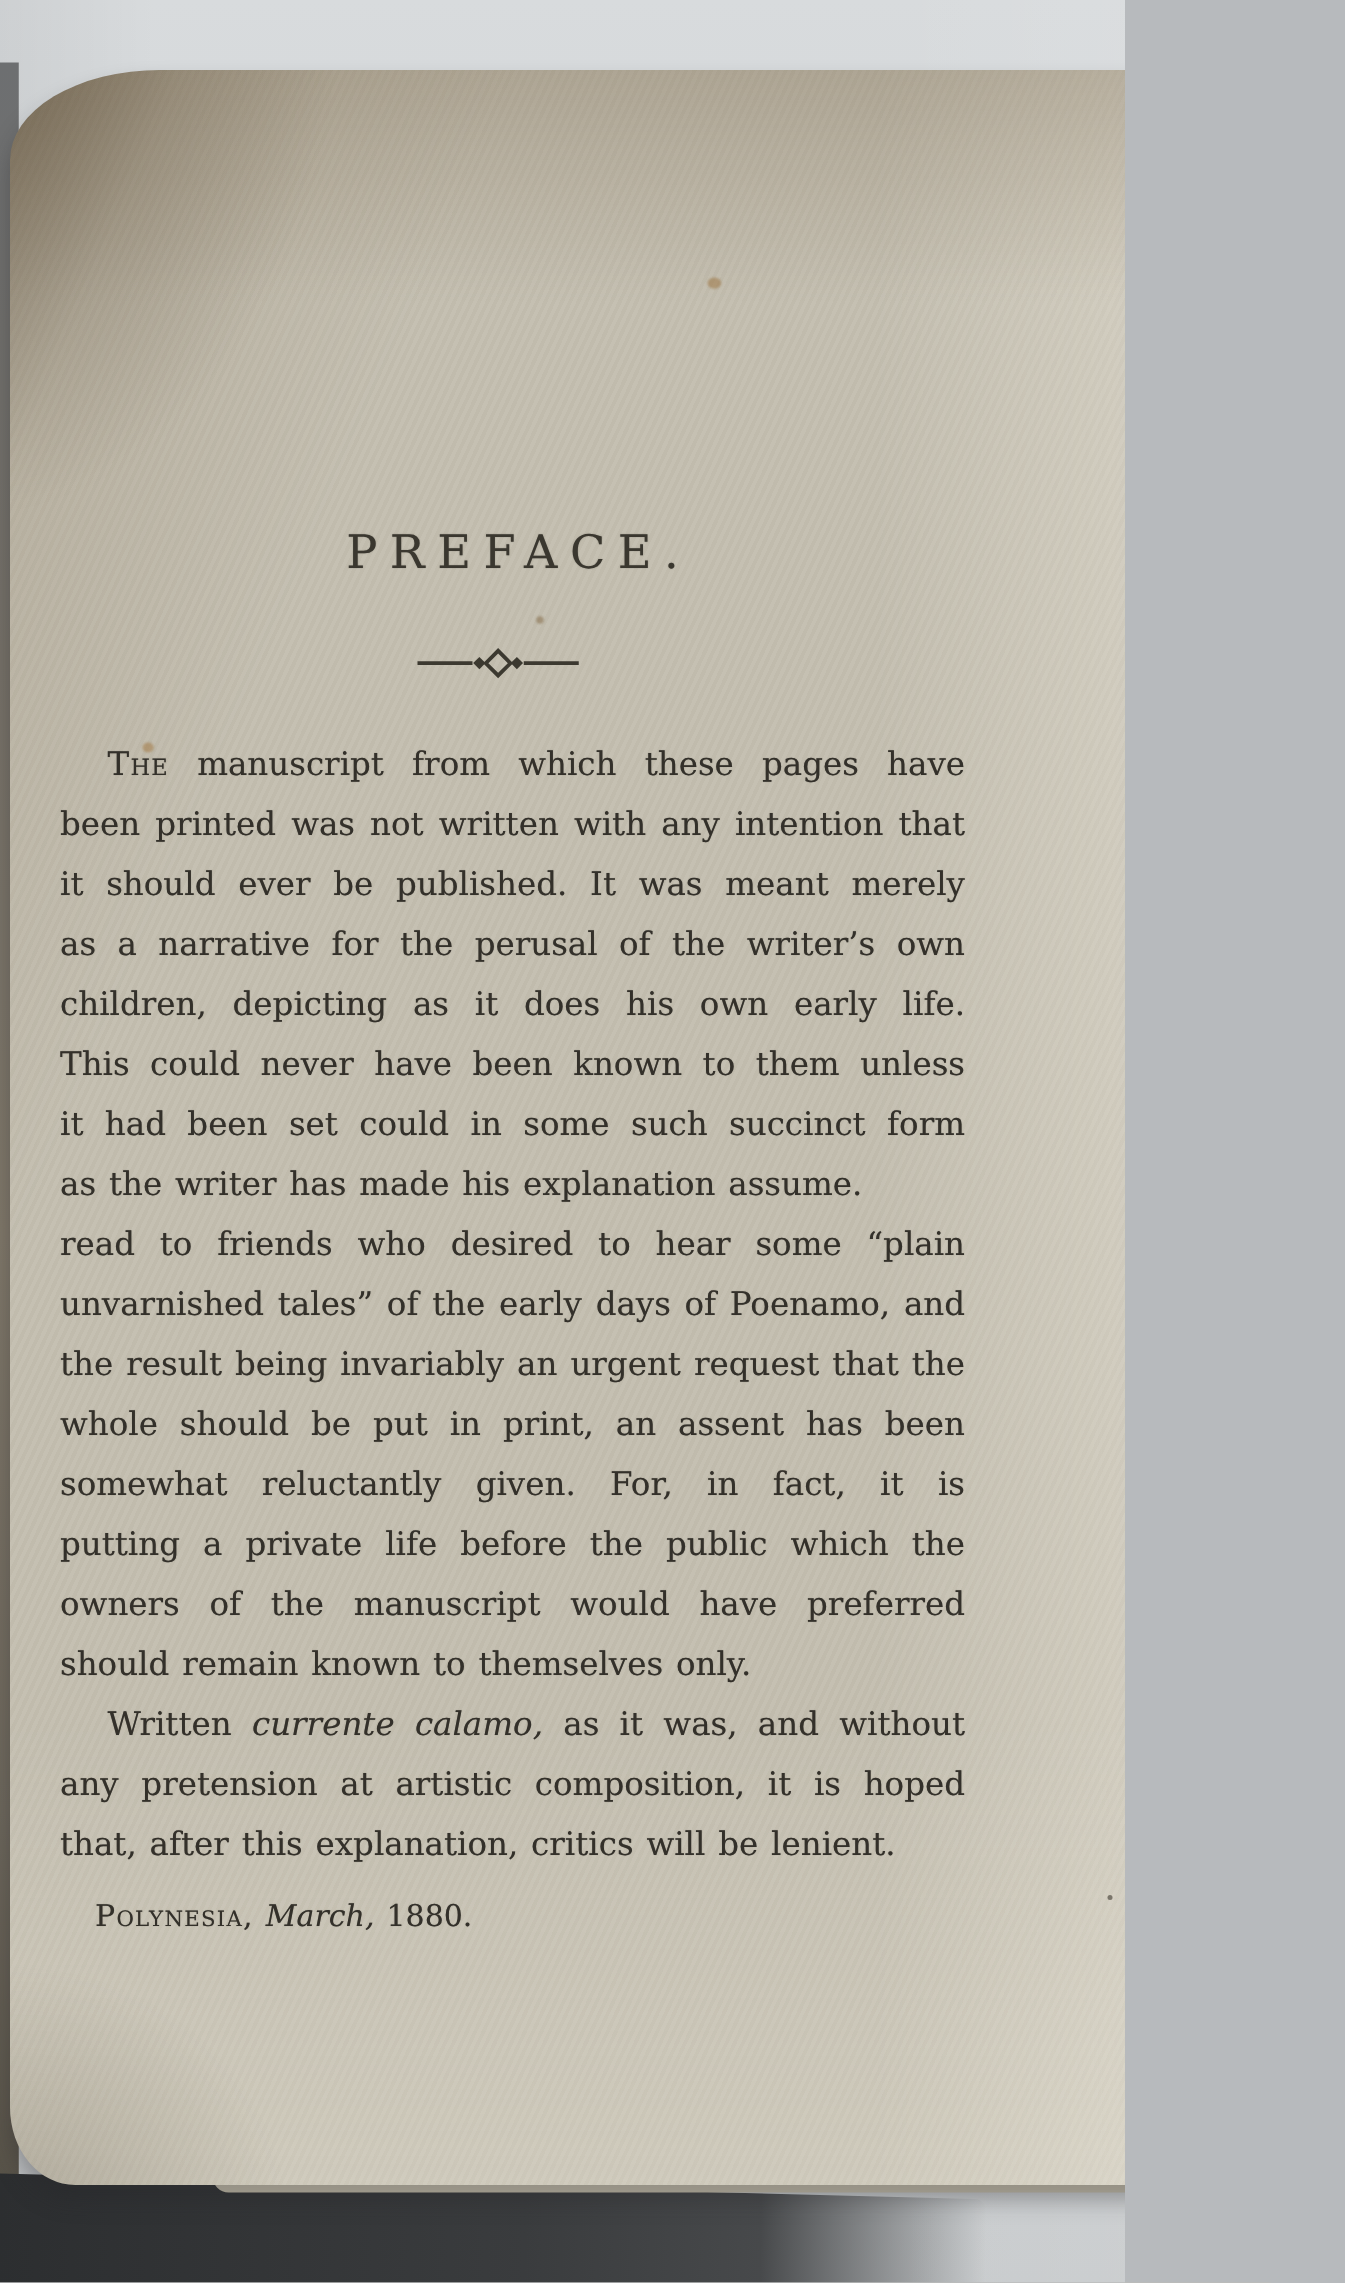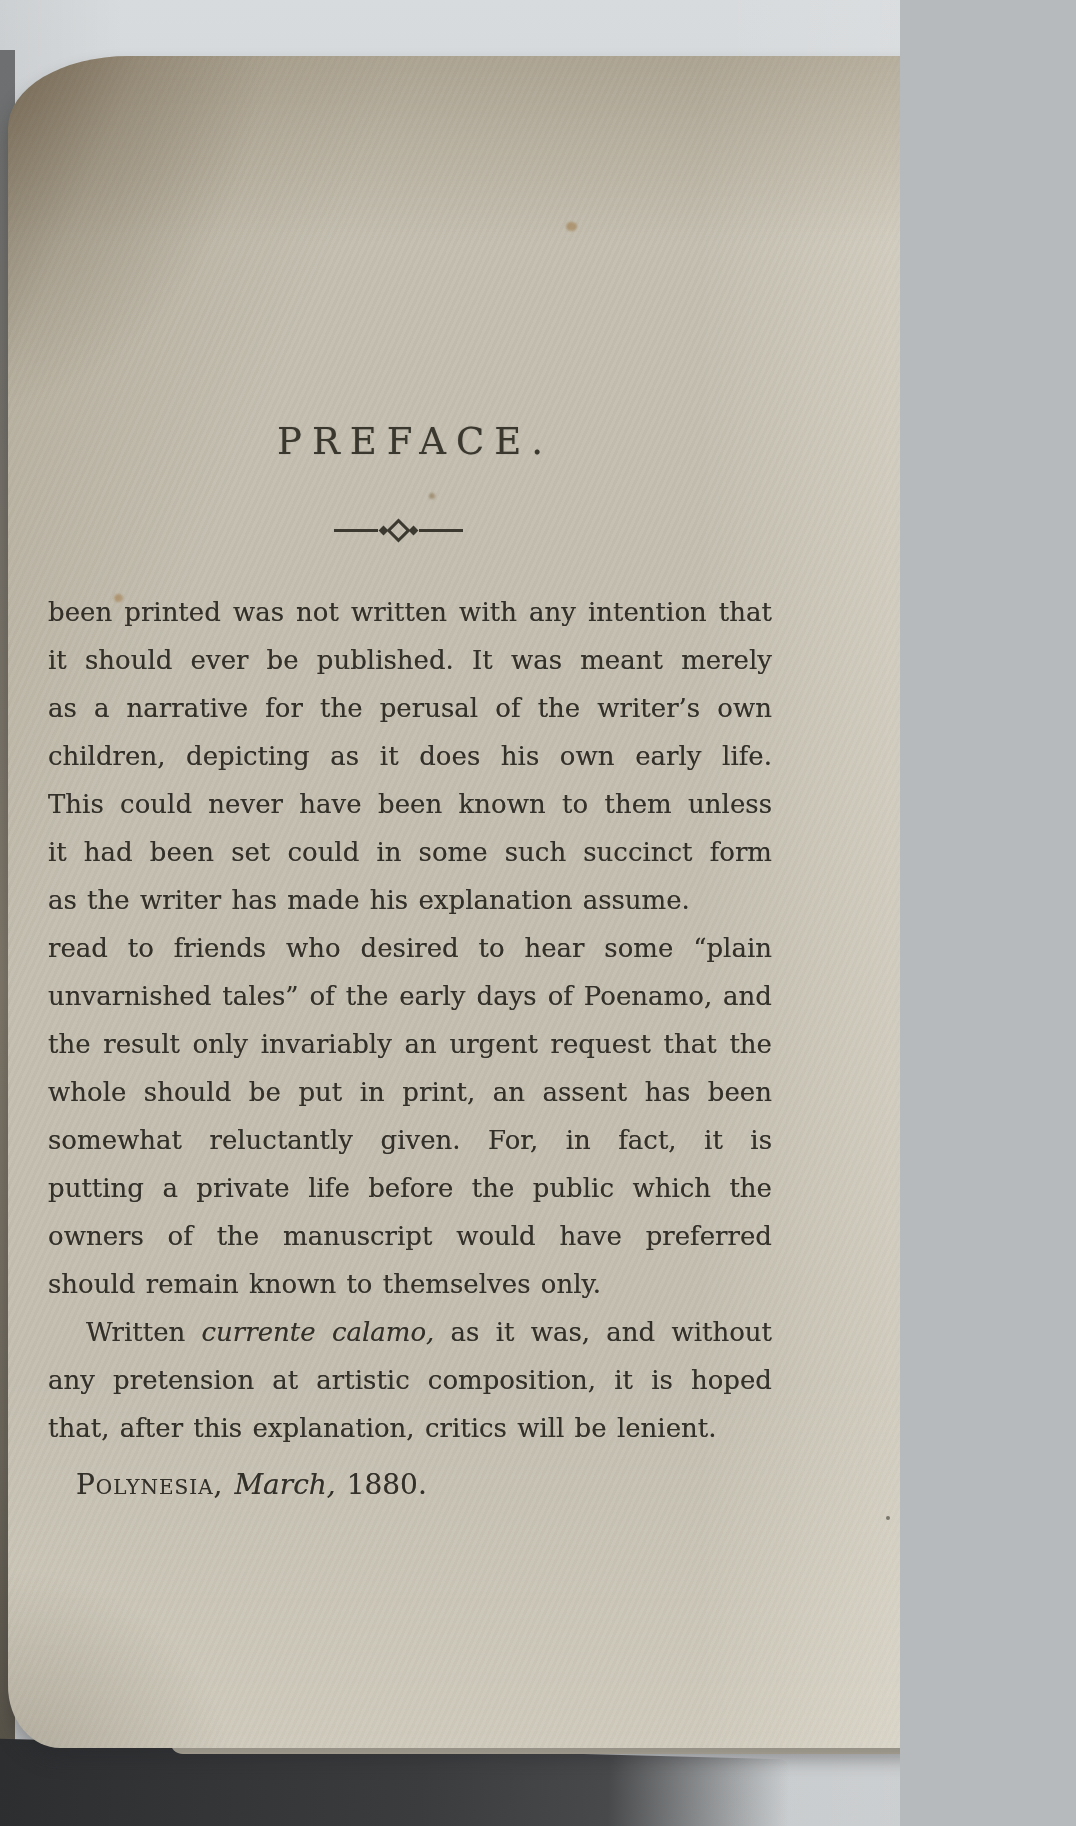--- a/index.html
+++ b/index.html
@@ -68,21 +68,21 @@
   .orn-dot{width:7px;height:7px;background:#3c3930;transform:rotate(45deg);margin:0 2px;}
   .orn-open{width:11px;height:11px;border:3px solid #3c3930;background:transparent;transform:rotate(45deg);margin:0 1px;}
 
   .body{position:absolute;top:588px;left:0;width:100%;font-size:26px;line-height:48px;
         word-spacing:2px;text-shadow:0 0 0.6px rgba(52,49,42,0.55);}
   .ln{text-align:justify;text-align-last:justify;}
   .ln.last{text-align-last:left;}
   .ln.indent{padding-left:38px;}
   .it{font-style:italic;}
   .sc{font-variant:small-caps;letter-spacing:1px;}
-  .signature{margin-top:9px;padding-left:28px;font-size:28px;text-align:center;text-align-last:left;}
+  .signature{margin-top:9px;padding-left:28px;font-size:24px;text-align:center;text-align-last:left;}
 </style>
 </head>
 <body>
 
 <div class="photo">
   <div class="spine"></div>
   <div class="dark-band"></div>
   <div class="under-sheet"></div>
   <div class="fore-edge"></div>
 
@@ -100,31 +100,32 @@
     <div class="orn">
       <span class="orn-line"></span>
       <span class="orn-dot"></span>
       <span class="orn-open"></span>
       <span class="orn-dot"></span>
       <span class="orn-line"></span>
     </div>
 
     <div class="body">
 
+      <div class="ln indent"><span class="sc">The</span><span> manuscript from which these pages have</span></div>
       <div class="ln">been printed was not written with any intention that</div>
       <div class="ln">it should ever be published.  It was meant merely</div>
       <div class="ln">as a narrative for the perusal of the writer’s own</div>
       <div class="ln">children, depicting as it does his own early life.</div>
       <div class="ln">This could never have been known to them unless</div>
       <div class="ln">it had been set could in some such succinct form</div>
       <div class="ln last">as the writer has made his explanation assume.</div>
 
       <div class="ln">read to friends who desired to hear some “plain</div>
       <div class="ln">unvarnished tales” of the early days of Poenamo, and</div>
-      <div class="ln">the result only invariably an urgent request that the</div>
+      <div class="ln">the result being invariably an urgent request that the</div>
       <div class="ln">whole should be put in print, an assent has been</div>
       <div class="ln">somewhat reluctantly given.  For, in fact, it is</div>
       <div class="ln">putting a private life before the public which the</div>
       <div class="ln">owners of the manuscript would have preferred</div>
       <div class="ln last">should remain known to themselves only.</div>
 
       <div class="ln indent"><span>Written</span><span class="it"> currente calamo,</span><span> as it was, and without</span></div>
       <div class="ln">any pretension at artistic composition, it is hoped</div>
       <div class="ln last">that, after this explanation, critics will be lenient.</div>
 

